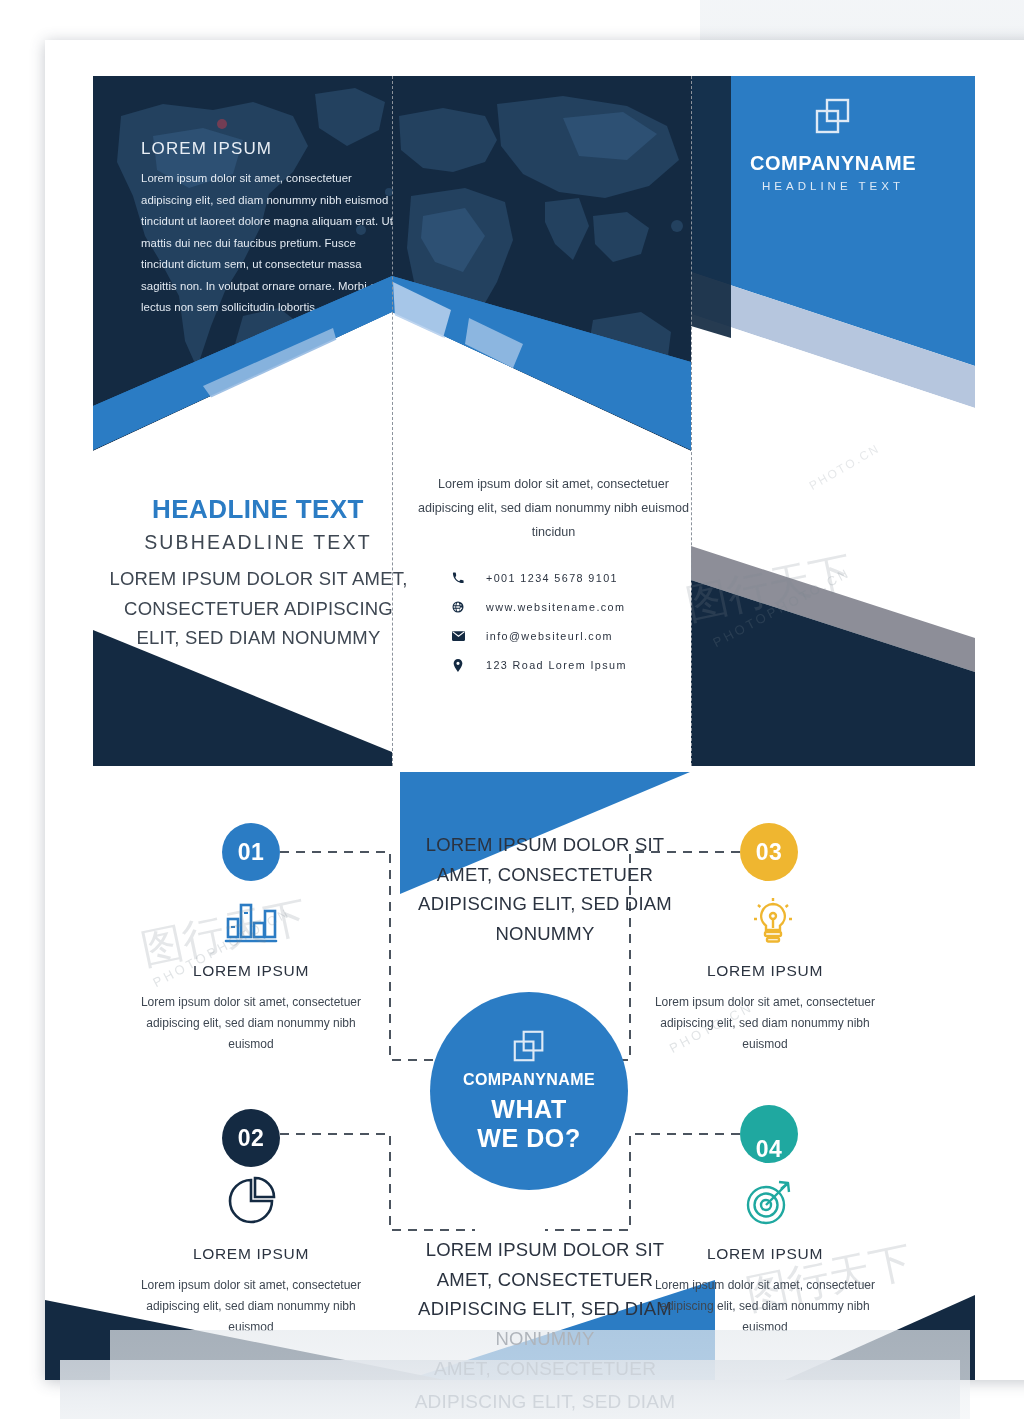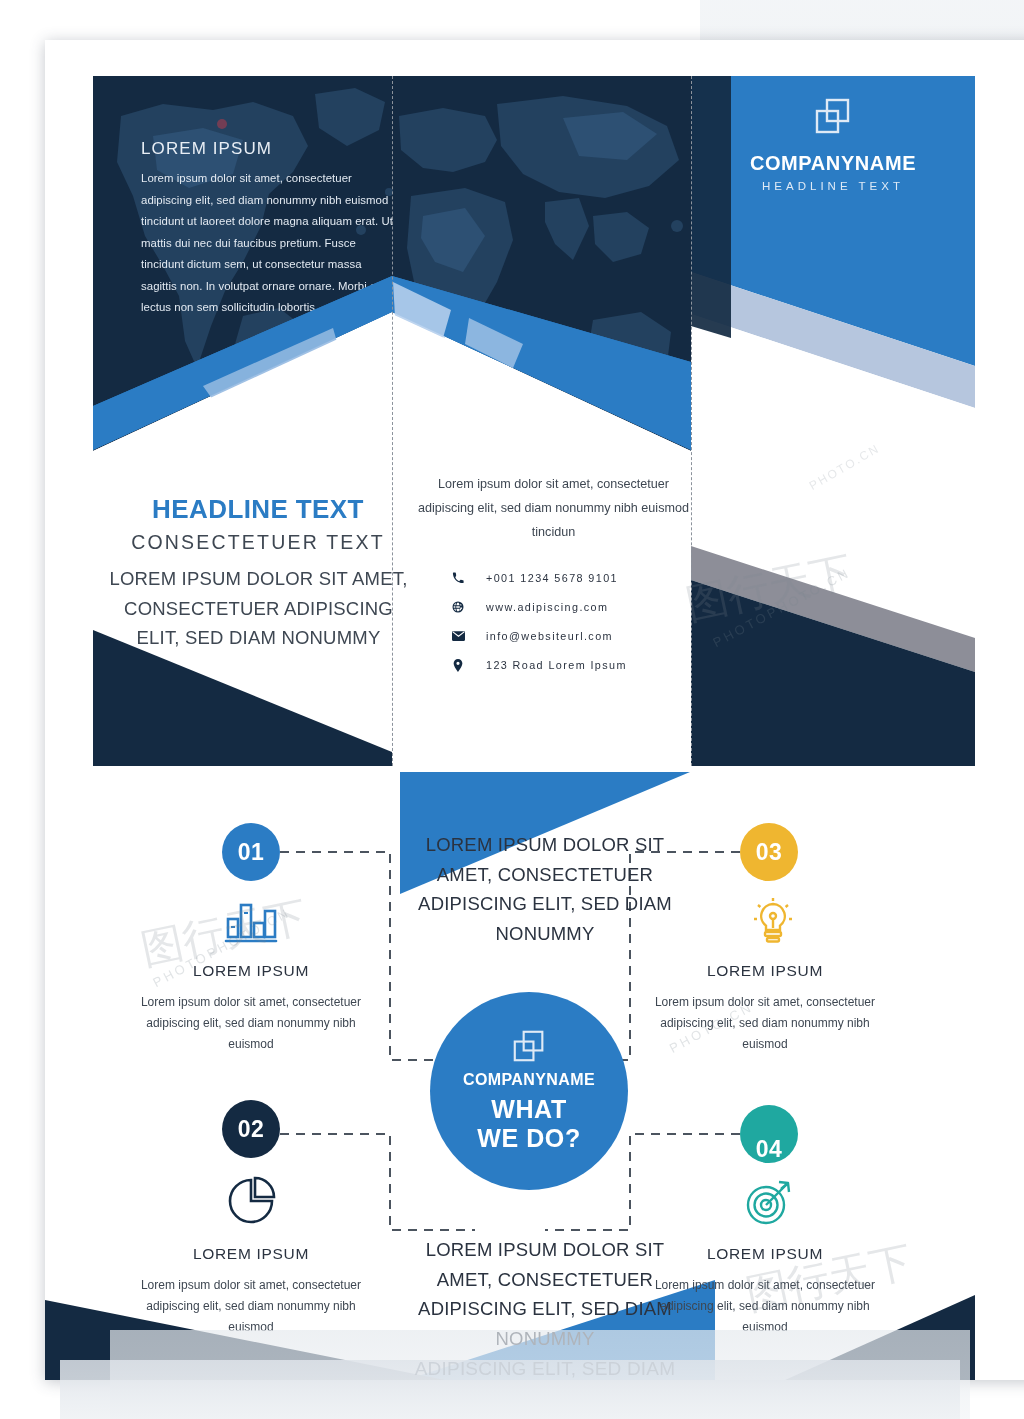--- a/index.html
+++ b/index.html
@@ -250,40 +250,40 @@
       </svg>
     </div>
 
     <div style="position:absolute;left:0;top:540px;width:299px;height:150px;">
       <svg width="299" height="150" viewBox="0 0 299 150" xmlns="http://www.w3.org/2000/svg">
         <path d="M0,14 L299,136 L299,150 L0,150 Z" fill="#142a42"></path>
       </svg>
     </div>
 
     <div class="headline">HEADLINE TEXT</div>
-    <div class="subheadline">CONSECTETUER TEXT</div>
+    <div class="subheadline">SUBHEADLINE TEXT</div>
     <div class="left-body">LOREM IPSUM DOLOR SIT AMET, CONSECTETUER ADIPISCING ELIT, SED DIAM NONUMMY</div>
 
     <div class="mid-body">Lorem ipsum dolor sit amet, consectetuer adipiscing elit, sed diam nonummy nibh euismod tincidun</div>
     <div class="contact">
       <div class="crow">
         <span class="cicon">
           <svg width="12" height="12" viewBox="0 0 24 24" fill="currentColor">
               <path d="M6.6 10.8c1.7 3.3 4.3 5.9 7.6 7.6l2.5-2.5c.3-.3.8-.4 1.2-.3 1.3.4 2.7.7 4.1.7.7 0 1.2.5 1.2 1.2V21c0 .7-.5 1.2-1.2 1.2C10.8 22.2 1.8 13.2 1.8 2c0-.7.5-1.2 1.2-1.2h3.5c.7 0 1.2.5 1.2 1.2 0 1.4.2 2.8.7 4.1.1.4 0 .9-.3 1.2L6.6 10.8z"></path>
             </svg>
         </span>
         <span class="ctext">+001 1234 5678 9101</span>
       </div>
       <div class="crow">
         <span class="cicon">
           <svg width="12" height="12" viewBox="0 0 24 24" fill="currentColor">
               <path d="M12 1a11 11 0 100 22 11 11 0 000-22zm0 2.2c1.2 0 2.6 2 3.1 5.2H8.9C9.4 5.2 10.8 3.2 12 3.2zM5 8.4H3.9A8.9 8.9 0 018.6 4a13 13 0 00-1.5 4.4H5zm-1.6 2.2h3.4c-.1.9-.1 1.8 0 2.8H3.4a8.8 8.8 0 010-2.8zm1.6 5h2.1A13 13 0 008.6 20 8.9 8.9 0 013.9 15.4H5zm7 5.4c-1.2 0-2.6-2-3.1-5.4h6.2c-.5 3.4-1.9 5.4-3.1 5.4zm3.5-7.6H8.5a19 19 0 010-2.8h7a19 19 0 010 2.8zm1.4 2.2h2.2a8.9 8.9 0 01-4.7 4.6 13 13 0 001.5-4.6zm.3-5c-.1-1.6-.5-3.1-1-4.4A8.9 8.9 0 0120.1 8.4h-2.3zm2.9 2.2a8.8 8.8 0 010 2.8h-3.4c.1-1 .1-1.9 0-2.8h3.4z"></path>
             </svg>
         </span>
-        <span class="ctext">www.adipiscing.com</span>
+        <span class="ctext">www.websitename.com</span>
       </div>
       <div class="crow">
         <span class="cicon">
           <svg width="13" height="10" viewBox="0 0 24 18" fill="currentColor">
               <rect x="0" y="0" width="24" height="18" rx="2"></rect>
               <path d="M1.5 1.5L12 9.5 22.5 1.5" stroke="#ffffff" stroke-width="2" fill="none"></path>
             </svg>
         </span>
         <span class="ctext">info@websiteurl.com</span>
       </div>
@@ -371,21 +371,21 @@
         <rect x="17" y="8" width="10" height="32"></rect>
         <rect x="30" y="26" width="10" height="14"></rect>
         <rect x="41" y="14" width="10" height="26"></rect>
         <path d="M2,44 L52,44" stroke-linecap="round"></path>
         <path d="M7,30 h4 M20,16 h4" stroke-width="2"></path>
       </svg>
     </span>
     <div class="item-title" style="left:91px;top:222px;">LOREM IPSUM</div>
     <div class="item-body" style="left:81px;top:252px;">Lorem ipsum dolor sit amet, consectetuer adipiscing elit, sed diam nonummy nibh euismod</div>
 
-    <div class="num-circle" style="left:177px;top:360px;background:#142a42;">
+    <div class="num-circle" style="left:177px;top:369px;background:#142a42;">
       <span>02</span>
     </div>
     <span class="item-icon" style="left:173px;top:430px;">
       <svg width="52" height="50" viewBox="0 0 52 50" fill="none" stroke="#142a42" stroke-width="2.6" xmlns="http://www.w3.org/2000/svg">
         <path d="M24,25 L24,4 A21,21 0 1 0 45,25 Z"></path>
         <path d="M28,21 L28,2 A19,19 0 0 1 47,21 Z"></path>
       </svg>
     </span>
     <div class="item-title" style="left:91px;top:505px;">LOREM IPSUM</div>
     <div class="item-body" style="left:81px;top:535px;">Lorem ipsum dolor sit amet, consectetuer adipiscing elit, sed diam nonummy nibh euismod</div>
@@ -440,14 +440,15 @@
   <div class="wm" style="left:660px;top:560px;">PHOTOPHOTO.CN</div>
   <div class="wm-glyph" style="left:95px;top:865px;">图行天下</div>
   <div class="wm-glyph" style="left:640px;top:520px;">图行天下</div>
   <div class="wm-glyph" style="left:700px;top:1210px;">图行天下</div>
   <div class="wm-cn" style="left:760px;top:420px;">PHOTO.CN</div>
 </div>
 
 <div id="ghost-bottom-2"></div>
 <div id="ghost-bottom"></div>
 <div id="ghost-text-bottom">
+  <div>AMET, CONSECTETUER</div>
   <div>ADIPISCING ELIT, SED DIAM</div>
 </div>
 
 </body></html>

